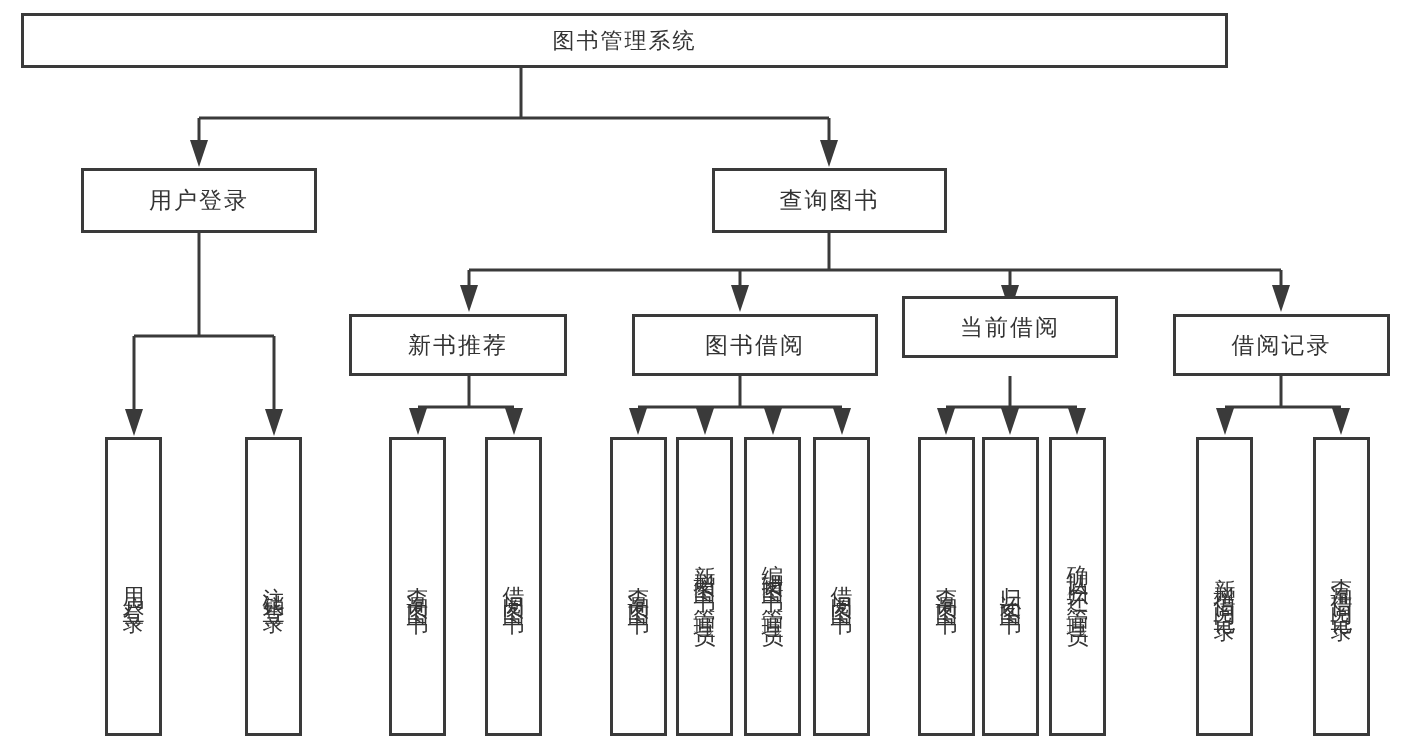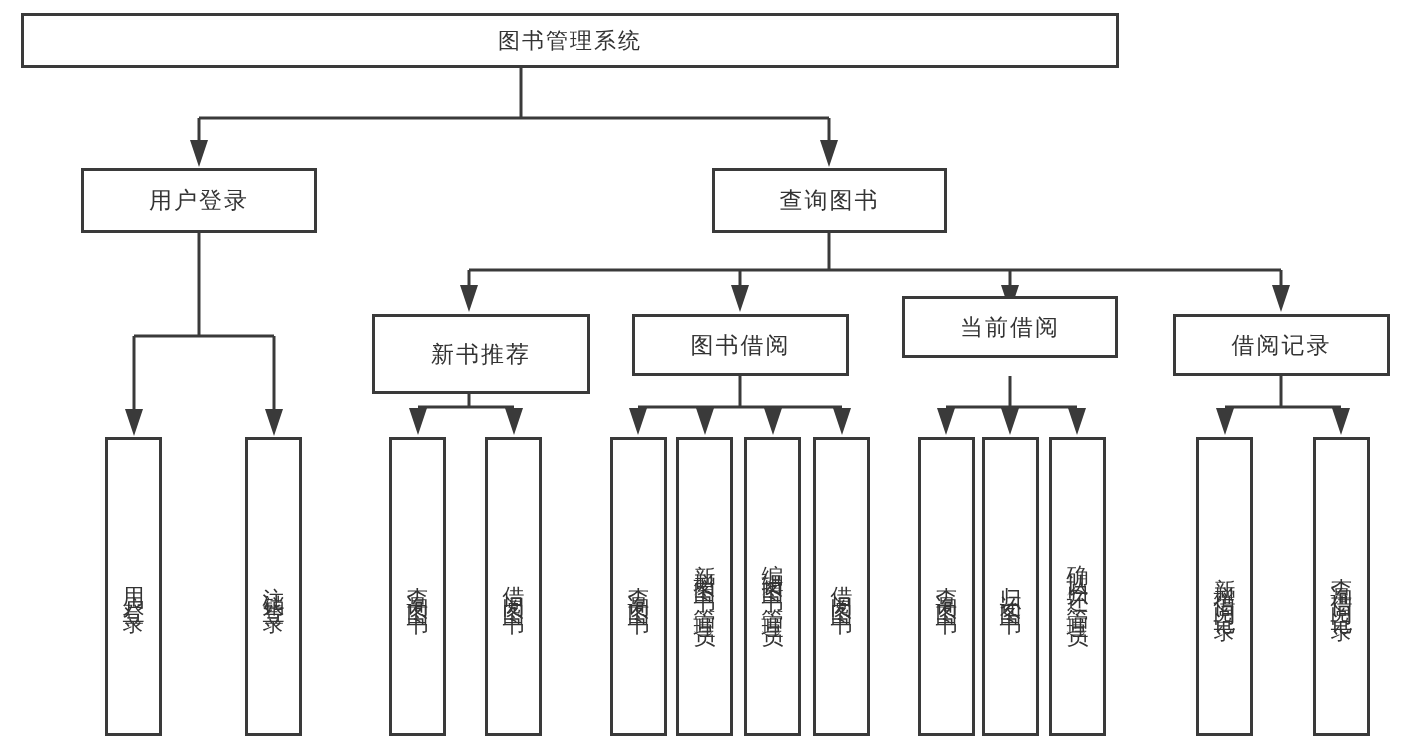--- a/index.html
+++ b/index.html
@@ -107,35 +107,35 @@
     <polygon class="arrow" points="946,435 937,408 955,408"></polygon>
     <polygon class="arrow" points="1010,435 1001,408 1019,408"></polygon>
     <polygon class="arrow" points="1077,435 1068,408 1086,408"></polygon>
 
     <path class="ln" d="M1281 376 V407"></path>
     <path class="ln" d="M1225 407 H1341"></path>
     <polygon class="arrow" points="1225,435 1216,408 1234,408"></polygon>
     <polygon class="arrow" points="1341,435 1332,408 1350,408"></polygon>
   </svg>
 
-  <div class="box h root" style="left:21px;top:13px;width:1098px;height:55px">
+  <div class="box h root" style="left:21px;top:13px;width:1207px;height:55px">
     <span>图书管理系统</span>
   </div>
 
   <div class="box h" style="left:81px;top:168px;width:236px;height:65px">
     <span>用户登录</span>
   </div>
   <div class="box h" style="left:712px;top:168px;width:235px;height:65px">
     <span>查询图书</span>
   </div>
 
-  <div class="box h" style="left:372px;top:314px;width:218px;height:80px">
+  <div class="box h" style="left:349px;top:314px;width:218px;height:62px">
     <span>新书推荐</span>
   </div>
-  <div class="box h" style="left:632px;top:314px;width:217px;height:62px">
+  <div class="box h" style="left:632px;top:314px;width:246px;height:62px">
     <span>图书借阅</span>
   </div>
   <div class="box h" style="left:902px;top:296px;width:216px;height:62px">
     <span>当前借阅</span>
   </div>
   <div class="box h" style="left:1173px;top:314px;width:217px;height:62px">
     <span>借阅记录</span>
   </div>
 
   <div class="box v" style="left:105px;top:437px;width:57px;height:299px">

